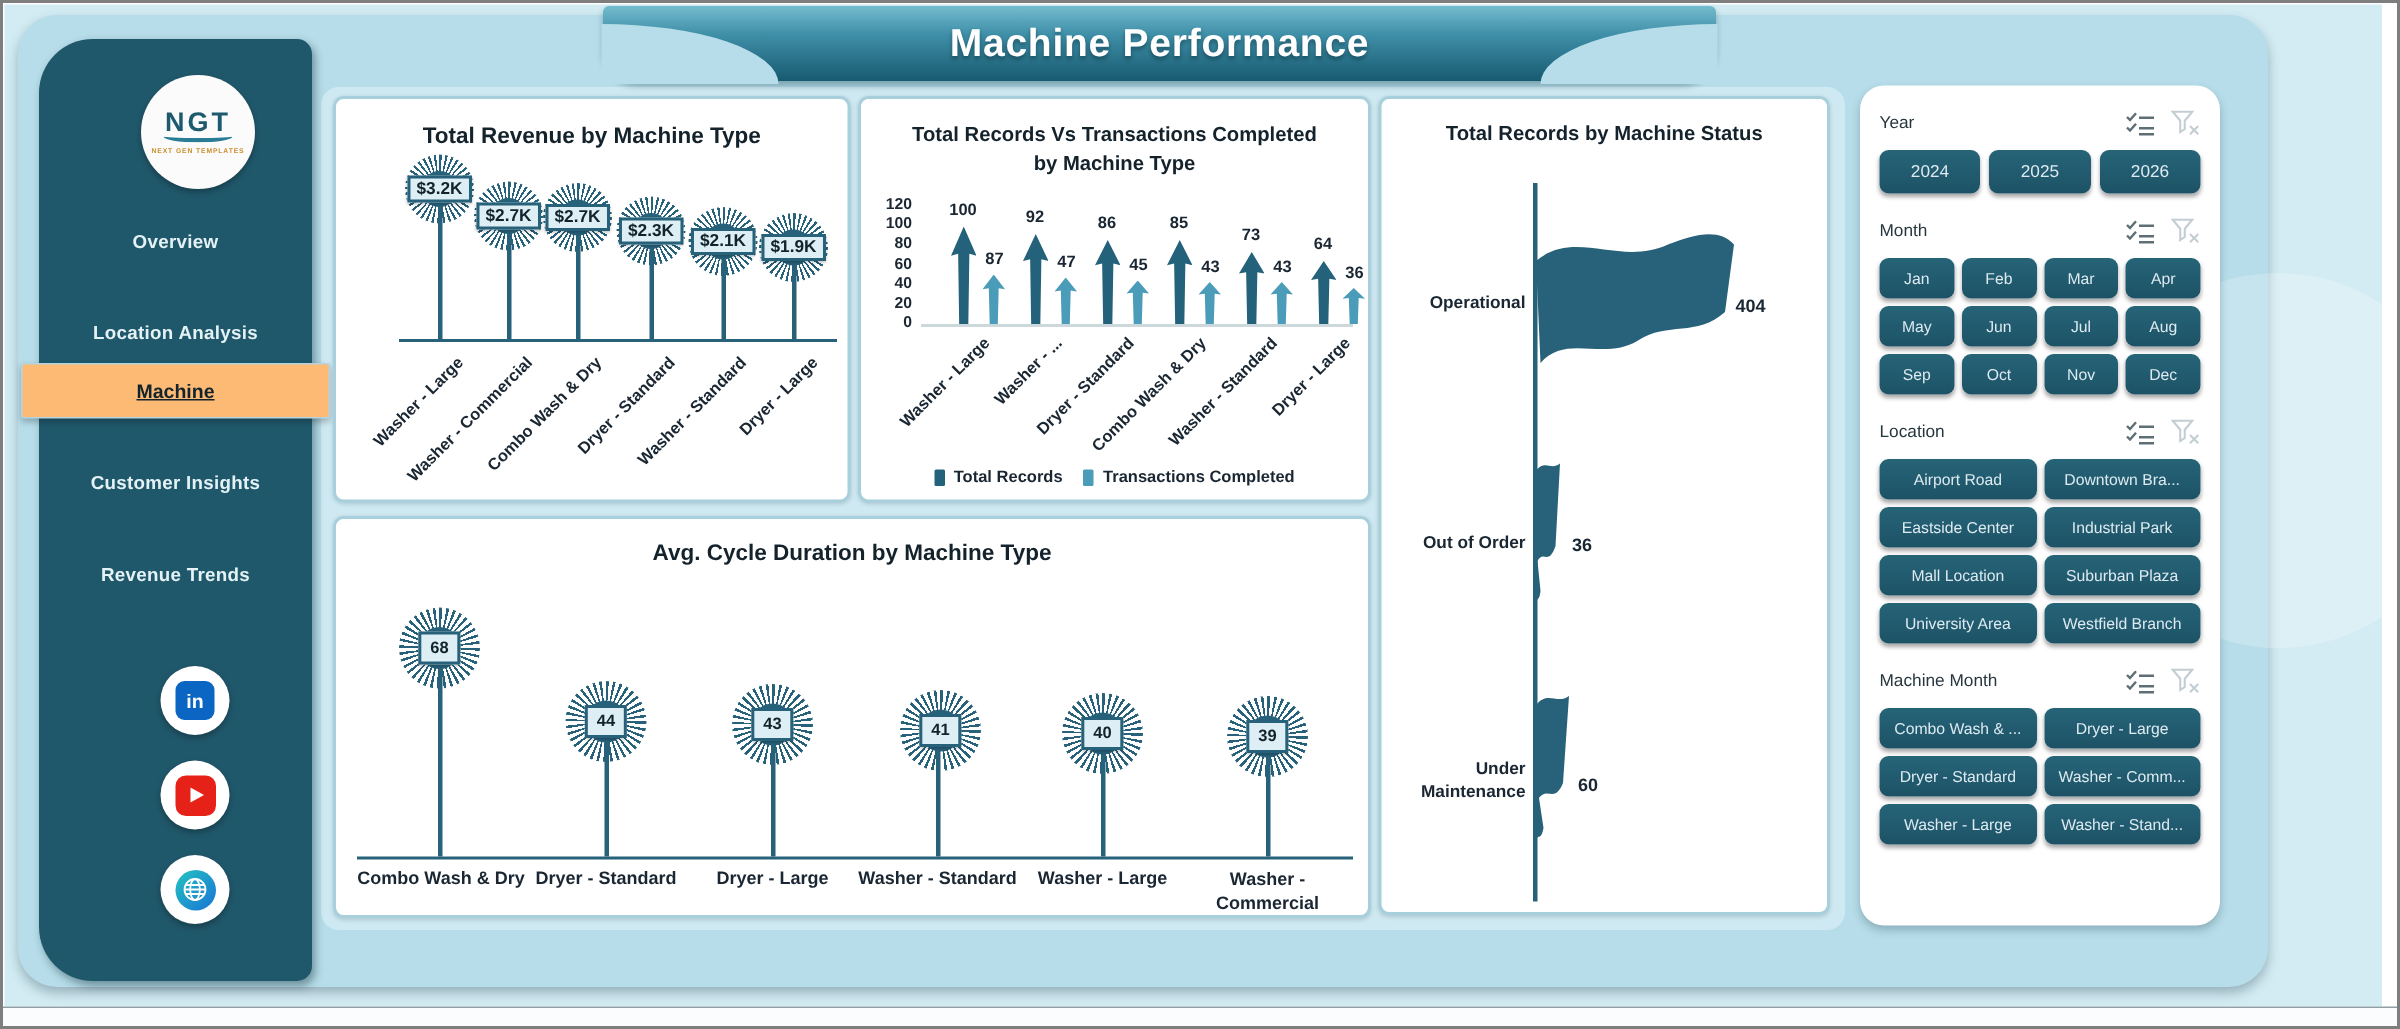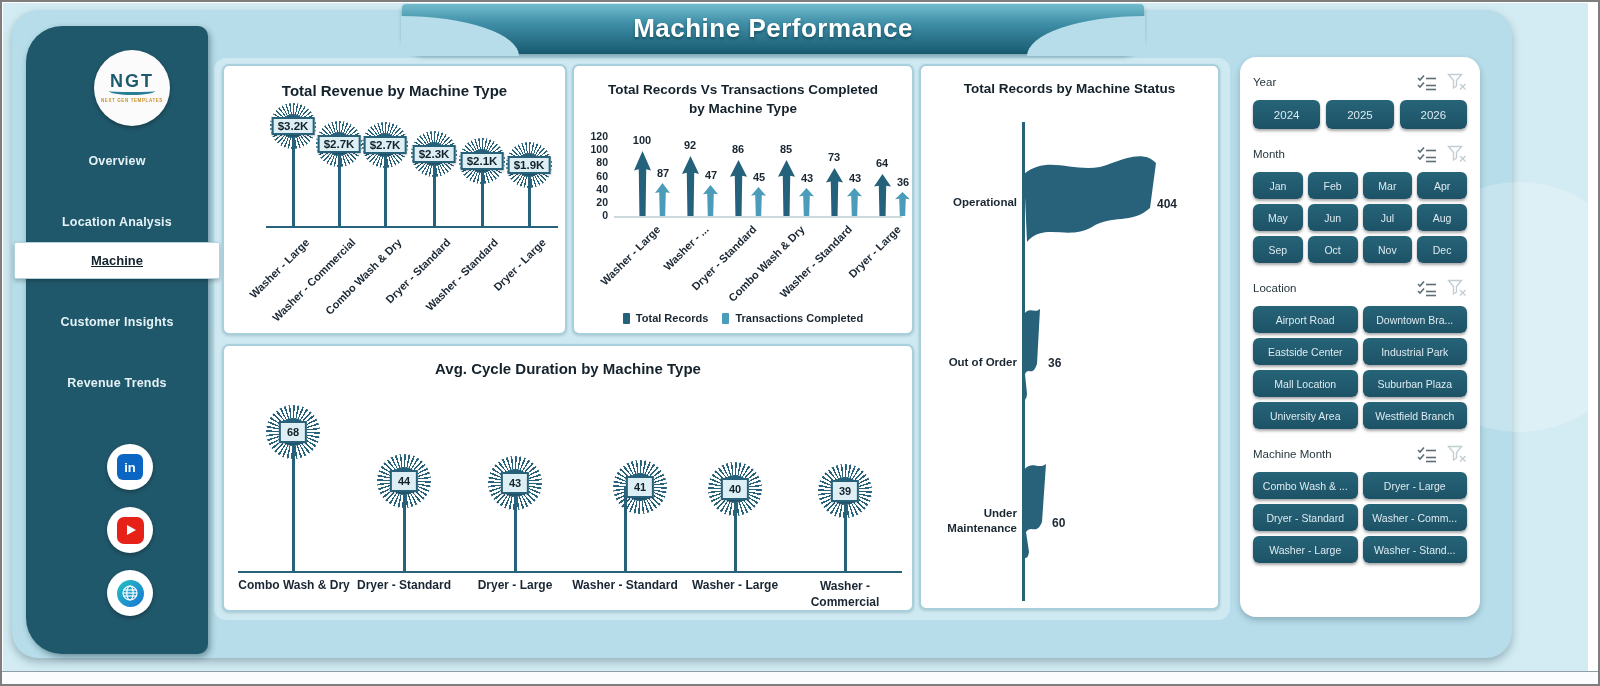--- a/index.html
+++ b/index.html
@@ -19,21 +19,21 @@
   .banner-carve.right { right:-1px; border-top-left-radius:100% 100%; }
   .banner-title { position:absolute; left:0; right:0; top:9px; text-align:center; color:#ffffff; font-size:26px; font-weight:bold; letter-spacing:.5px; text-shadow:0 2px 3px rgba(0,30,40,.45); }
 
   
   .sidebar { position:absolute; left:24px; top:24px; width:182px; height:628px; background:#20586b; border-radius:36px 10px 10px 36px; box-shadow:2px 3px 6px rgba(20,50,62,.45);padding-left:40px; }
   .logo-circle { position:absolute; left:68px; top:24px; width:76px; height:76px; background:#fbfbfb; border-radius:50%; box-shadow:0 2px 4px rgba(0,0,0,.3); display:flex; flex-direction:column; align-items:center; justify-content:center; }
   .logo-text { font-size:18px; font-weight:bold; color:#1d5a6e; letter-spacing:2px; line-height:16px; }
   .logo-swoosh { width:46px; height:8px; border-bottom:3px solid #2a7d95; border-radius:50%; margin-top:-2px; }
   .logo-sub { font-size:4.5px; font-weight:bold; color:#c98f2c; letter-spacing:.6px; margin-top:3px; white-space:nowrap; }
   .nav-item { position:absolute; left:0; width:182px; text-align:center; color:#e4f2f6; font-size:12.5px; font-weight:bold; letter-spacing:.2px; cursor:pointer; }
-  .nav-selected { position:absolute; left:-12px; width:206px; height:37px; background:#ffffff; border:1px solid #b5d4e0; border-radius:2px; box-shadow:0 2px 4px rgba(0,0,0,.25); display:flex; align-items:center; justify-content:center; }
+  .nav-selected { position:absolute; left:-12px; width:206px; height:37px; background:#fdba74; border:1px solid #b5d4e0; border-radius:2px; box-shadow:0 2px 4px rgba(0,0,0,.25); display:flex; align-items:center; justify-content:center; }
   .nav-selected .sel-label { color:#13232c; font-size:13px; font-weight:bold; text-decoration:underline; }
   .social { position:absolute; left:81px; width:46px; height:46px; background:#ffffff; border-radius:50%; box-shadow:0 2px 4px rgba(0,0,0,.3); display:flex; align-items:center; justify-content:center; cursor:pointer; }
   .li-badge { width:26px; height:26px; background:#0a66c2; border-radius:6px; color:#fff; font-weight:bold; font-size:13px; display:flex; align-items:center; justify-content:center; }
   .yt-badge { width:27px; height:27px; background:#e62117; border-radius:7px; display:flex; align-items:center; justify-content:center; }
   .yt-play { width:0; height:0; border-left:9px solid #fff; border-top:5.5px solid transparent; border-bottom:5.5px solid transparent; margin-left:2px; }
   .globe-badge { width:27px; height:27px; border-radius:50%; background:linear-gradient(135deg,#23c3c0,#1a73d6); display:flex; align-items:center; justify-content:center; }
 
   
   .card { position:absolute; background:#ffffff; border:2px solid #a7cfdc; border-radius:7px; box-shadow:0 1px 3px rgba(40,70,85,.2); }
   .card-title { position:absolute; left:0; right:0; text-align:center; font-size:15px; font-weight:bold; color:#14222c; }
@@ -270,21 +270,21 @@
         <div class="flower-label" style="padding:3px 6px; font-size:11px;">68</div>
       </div>
     <div class="flower" style="left:153px; top:108px; width:54px; height:54px;">
         <div class="burst"></div>
         <div class="flower-label" style="padding:3px 6px; font-size:11px;">44</div>
       </div>
     <div class="flower" style="left:264px; top:110px; width:54px; height:54px;">
         <div class="burst"></div>
         <div class="flower-label" style="padding:3px 6px; font-size:11px;">43</div>
       </div>
-    <div class="flower" style="left:389px; top:114px; width:54px; height:54px;">
+    <div class="flower" style="left:376px; top:114px; width:54px; height:54px;">
         <div class="burst"></div>
         <div class="flower-label" style="padding:3px 6px; font-size:11px;">41</div>
       </div>
     <div class="flower" style="left:484px; top:116px; width:54px; height:54px;">
         <div class="burst"></div>
         <div class="flower-label" style="padding:3px 6px; font-size:11px;">40</div>
       </div>
     <div class="flower" style="left:594px; top:118px; width:54px; height:54px;">
         <div class="burst"></div>
         <div class="flower-label" style="padding:3px 6px; font-size:11px;">39</div>

